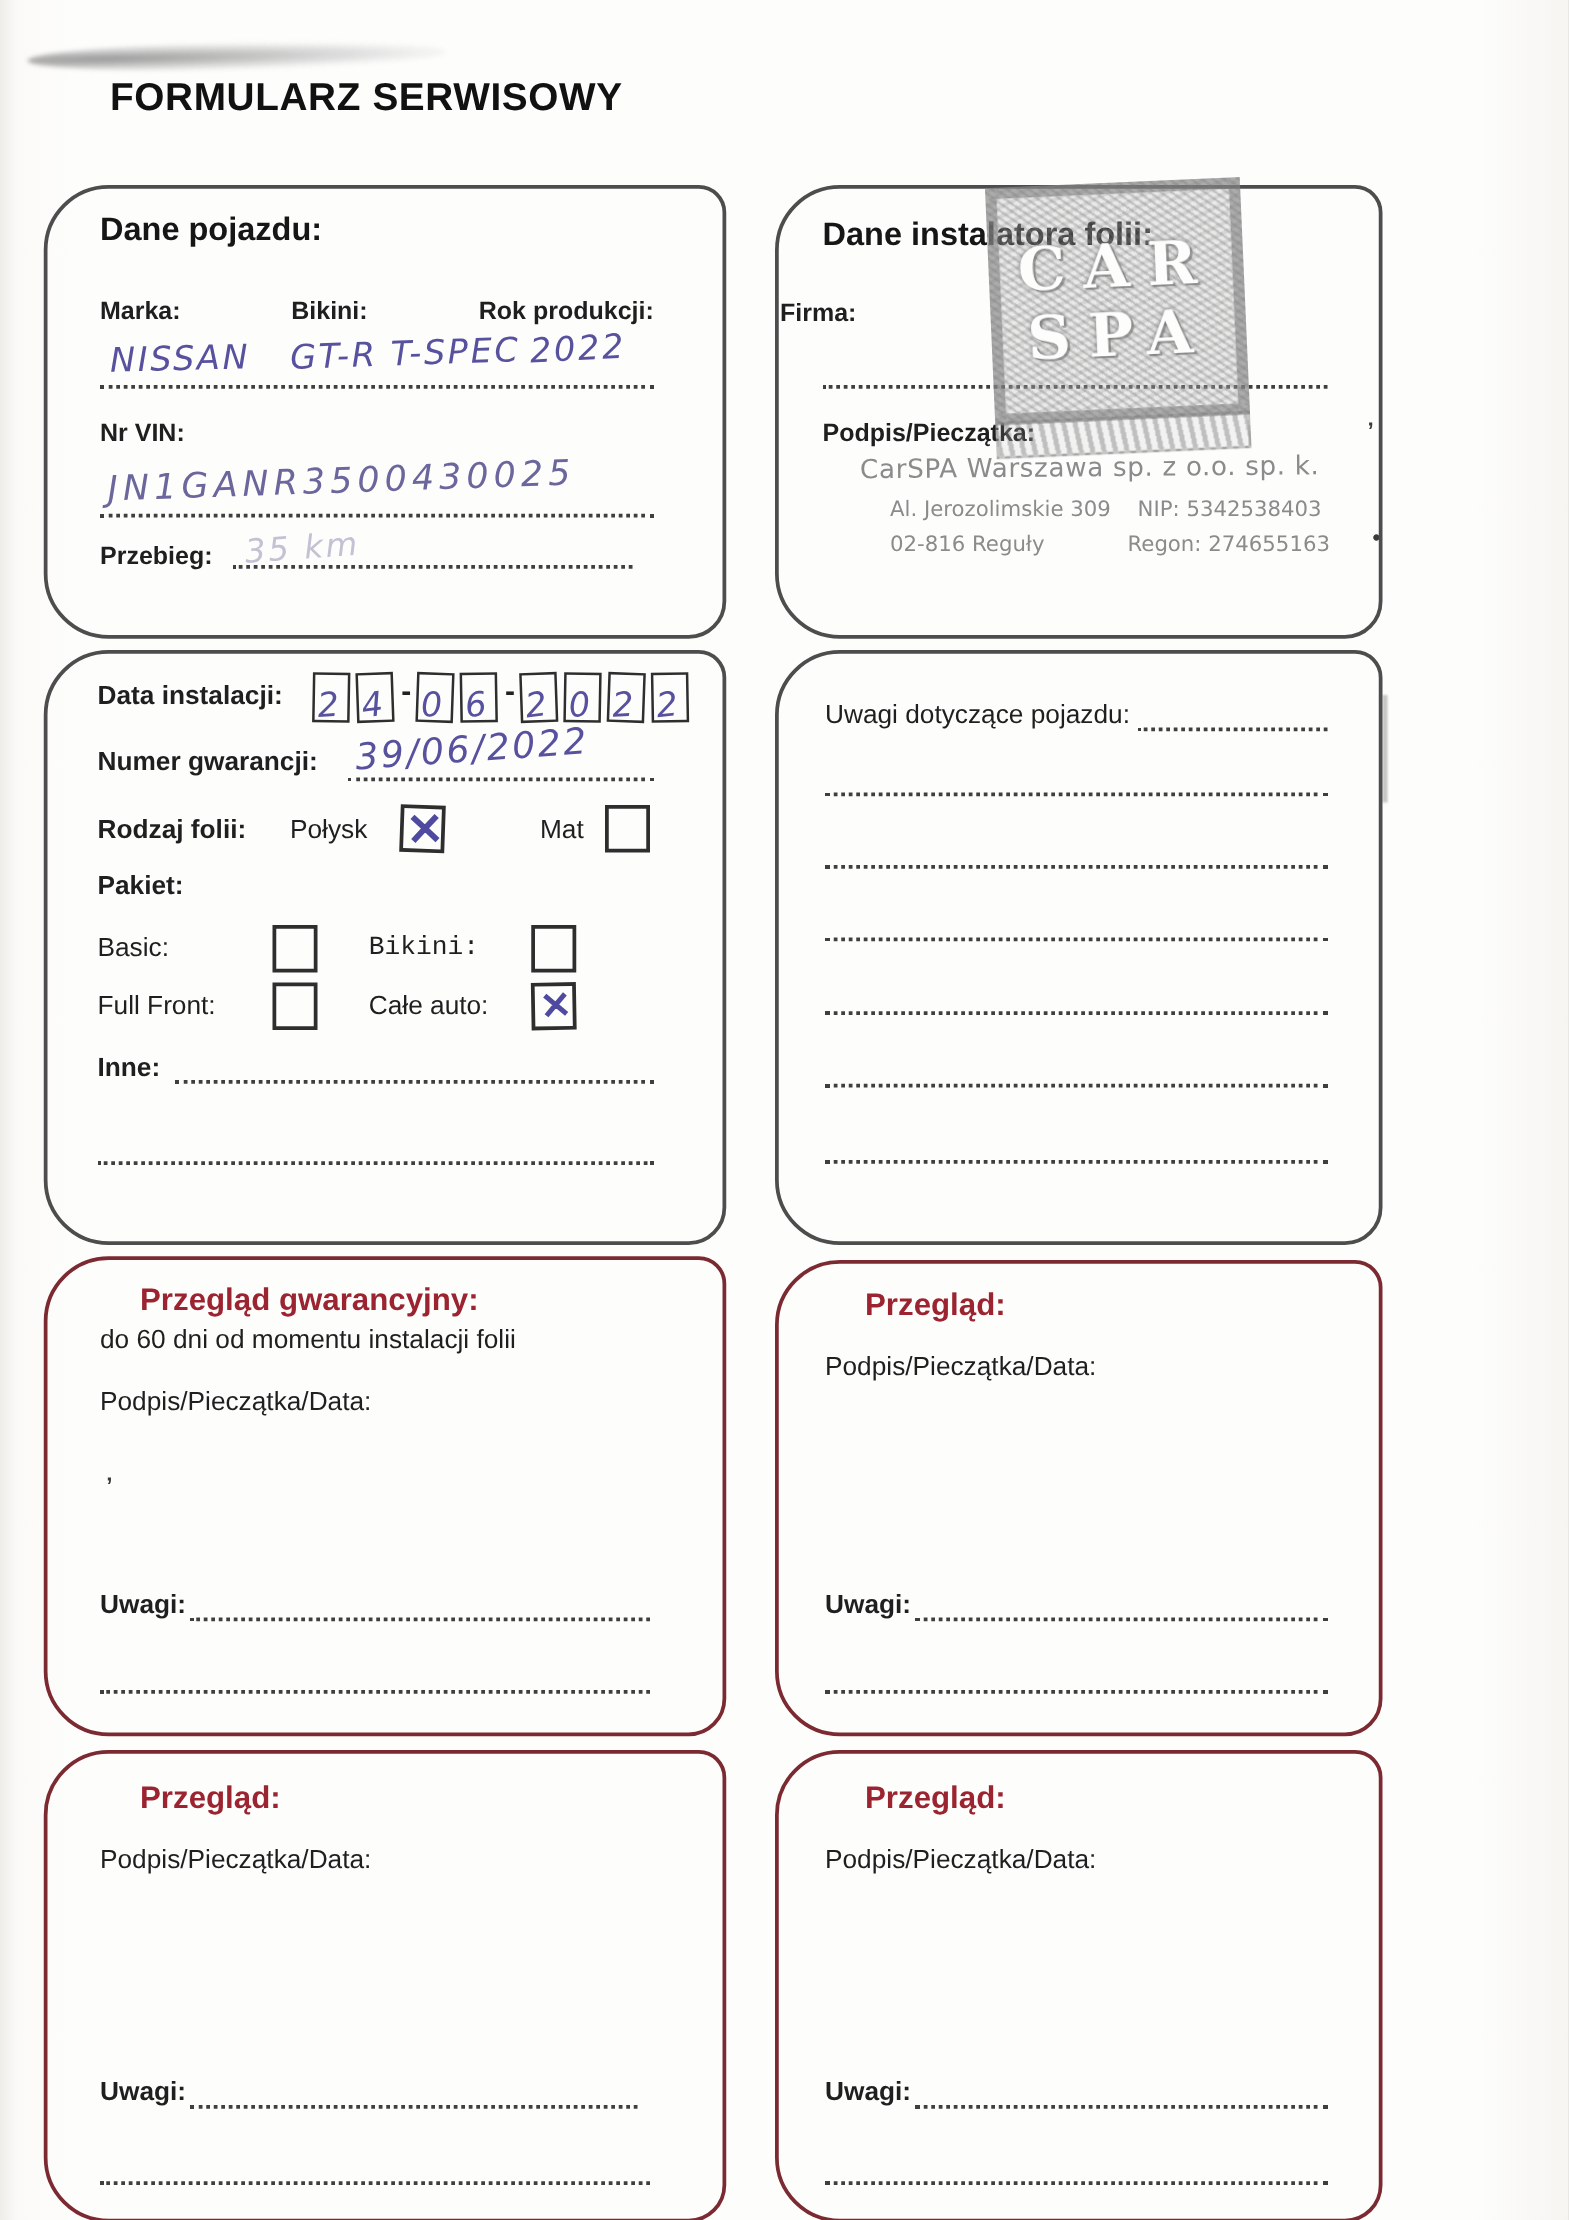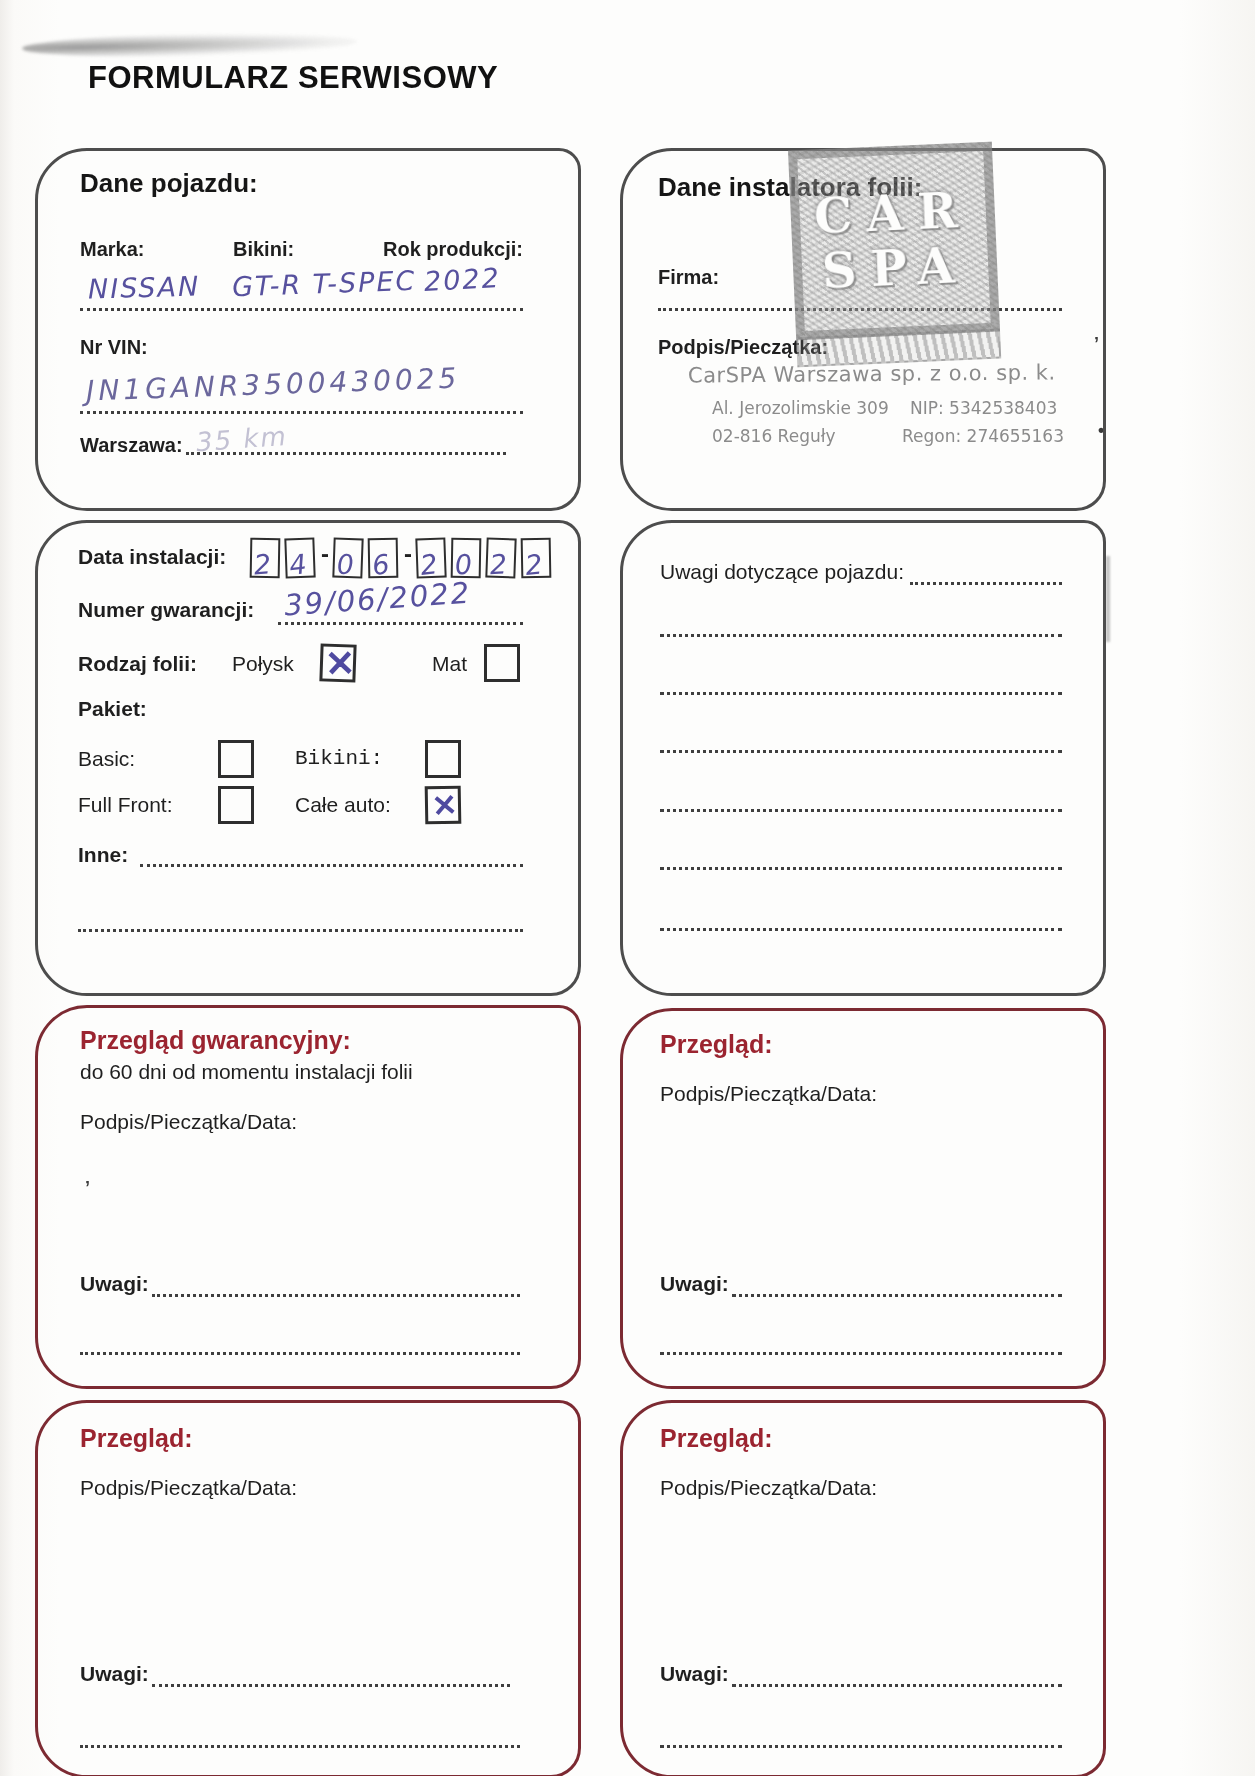--- a/index.html
+++ b/index.html
@@ -9,21 +9,21 @@
     overflow:hidden;
     font-family:"Liberation Sans",sans-serif;color:#222;
   }
   
   .box{position:absolute;background:transparent;border:3px solid #4d4d4d;border-radius:52px 22px 30px 52px;}
   .box.red{border-color:#7c2a32;}
   .dl{position:absolute;height:0;border-bottom:3px dotted #3f3f3f;}
   .lbl{position:absolute;font-size:20px;font-weight:600;color:#1f1f1f;white-space:nowrap;}
   .lbl.plain{font-weight:500;}
   .boxtitle{position:absolute;font-size:26px;font-weight:bold;color:#161616;white-space:nowrap;}
-  .redtitle{position:absolute;font-size:25px;font-weight:bold;color:#9b2430;white-space:nowrap;}
+  .redtitle{position:absolute;font-size:25px;font-weight:bold;color:#9b2430;white-space:nowrap;margin-left:32px;}
   .hand{position:absolute;font-family:"DejaVu Sans",sans-serif;font-style:italic;
         color:#57519e;white-space:nowrap;letter-spacing:2px;}
   .checkbox{position:absolute;width:30px;height:32px;border:3px solid #2e2e2e;background:#fff0;
             display:flex;align-items:center;justify-content:center;overflow:visible;}
   .checkbox .x{font-size:36px;line-height:1;color:#4f4aa0;font-weight:bold;transform:rotate(-4deg) translate(2px,1px);}
   .digitbox{width:26px;height:36px;border:2.5px solid #2e2e2e;display:inline-flex;align-items:flex-end;
             justify-content:center;margin-right:5px;background:transparent;}
   .digitbox span{font-family:"DejaVu Sans",sans-serif;font-style:italic;font-size:27px;color:#57519e;
             transform:translate(-2px,4px) rotate(-5deg);}
   .dash{display:inline-block;font-size:24px;font-weight:bold;color:#222;margin:0 4px 0 1px;transform:translateY(-8px);}
@@ -68,27 +68,27 @@
   <div class="lbl" style="left:80px;top:238px;">Marka:</div>
   <div class="lbl" style="left:233px;top:238px;">Bikini:</div>
   <div class="lbl" style="left:383px;top:238px;">Rok produkcji:</div>
   <div class="hand" style="left:88px;top:272px;font-size:27px;transform:rotate(-1.5deg);">NISSAN</div>
   <div class="hand" style="left:232px;top:268px;font-size:27px;transform:rotate(-2deg);">GT-R T-SPEC</div>
   <div class="hand" style="left:424px;top:264px;font-size:27px;transform:rotate(-3deg);">2022</div>
   <div class="dl" style="left:80px;top:308px;width:443px;"></div>
   <div class="lbl" style="left:80px;top:336px;">Nr VIN:</div>
   <div class="hand" style="left:86px;top:368px;font-size:28px;letter-spacing:4px;transform:rotate(-2deg);color:#6b679c;">JN1GANR3500430025</div>
   <div class="dl" style="left:80px;top:411px;width:443px;"></div>
-  <div class="lbl" style="left:80px;top:434px;">Warszawa:</div>
+  <div class="lbl" style="left:80px;top:434px;">Przebieg:</div>
   <div class="hand" style="left:196px;top:424px;font-size:26px;opacity:.5;transform:rotate(-4deg);color:#8a87ab;">35 km</div>
   <div class="dl" style="left:186px;top:452px;width:320px;"></div>
 
   <div class="box" style="left:620px;top:148px;width:480px;height:357px;"></div>
   <div class="boxtitle" style="left:658px;top:172px;">Dane instalatora folii:</div>
-  <div class="lbl" style="left:658px;top:240px;margin-top:26px;">Firma:</div>
+  <div class="lbl" style="left:624px;top:240px;">Firma:</div>
   <div class="dl" style="left:658px;top:308px;width:404px;"></div>
   <div class="lbl" style="left:658px;top:336px;font-weight:bold;">Podpis/Pieczątka:</div>
 
   <div class="stamp">
     <div class="ln">CAR</div>
     <div class="ln">SPA</div>
   </div>
   <div class="stamptext" style="left:688px;top:362px;font-size:21px;transform:rotate(-.5deg);letter-spacing:.5px;">CarSPA Warszawa sp. z o.o. sp. k.</div>
   <div class="stamptext" style="left:712px;top:398px;font-size:17px;">Al. Jerozolimskie 309</div>
   <div class="stamptext" style="left:910px;top:398px;font-size:17px;">NIP: 5342538403</div>

